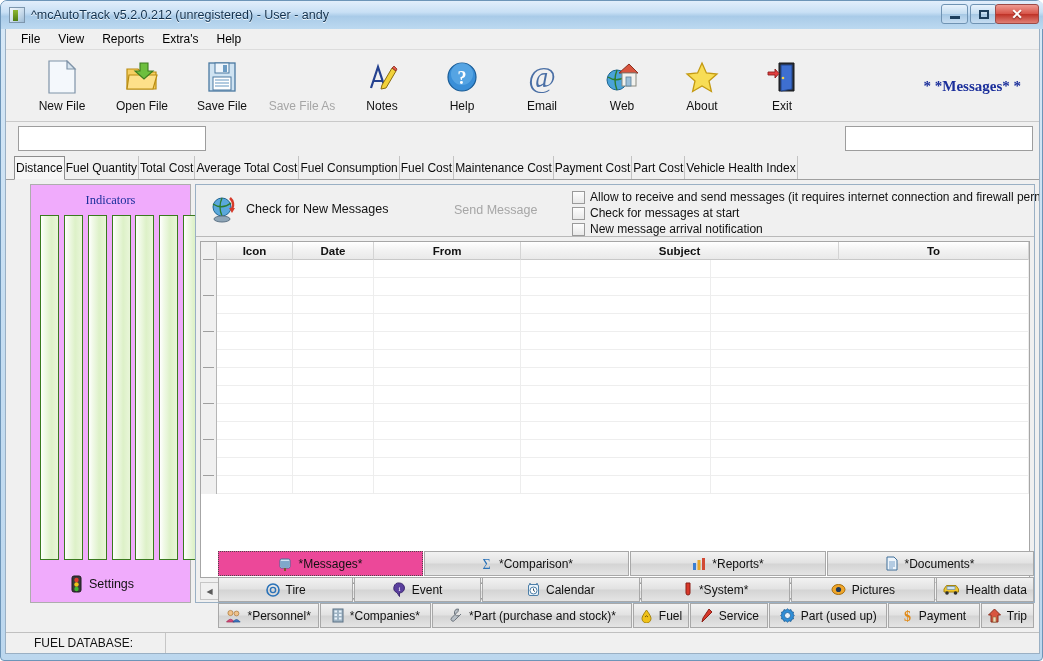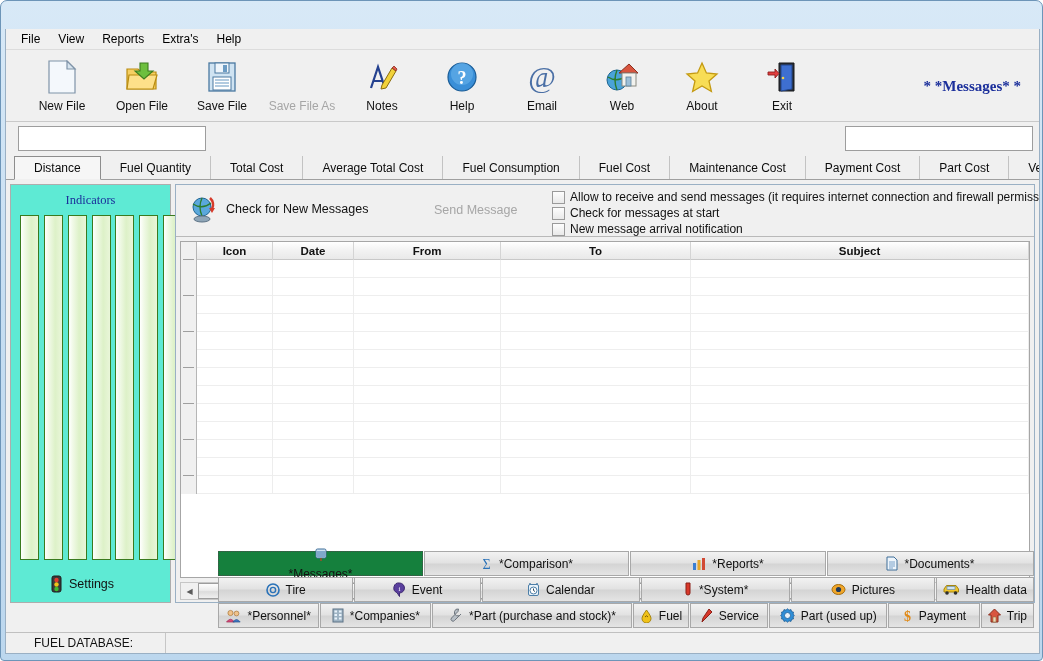--- a/index.html
+++ b/index.html
@@ -104,37 +104,37 @@
   }
   #field-left { left: 12px; width: 188px; }
   #field-right { right: 6px; width: 188px; }
 
   
   #maintabs {
     height: 26px; background: #f0f0f0; display: flex; align-items: flex-end;
     padding-left: 8px; border-bottom: 1px solid #9f9f9f;
   }
   .mtab {
-    height: 23px; display:flex; align-items:center; padding: 0 19px;
+    height: 23px; display:flex; align-items:center; padding: 0 1px;
     font-size: 12px; color:#0c0c0c; border-right: 1px solid #c3c3c3;
     background: #f0f0f0; white-space: nowrap; cursor: default;
   }
   .mtab.sel {
     border: 1px solid #8d8d8d; border-bottom: 1px solid #f0f0f0;
     background: #f6f6f6; border-right: 1px solid #8d8d8d;
     margin-bottom: -1px; height: 24px;
   }
 
   
   #body { position: relative; height: 427px; background: #f0f0f0; padding: 4px; display: flex; }
 
   
   #indicators {
-    width: 161px; height: 419px; background: #5eead4;
-    border: 1px solid #adadad; position: relative; flex: none;
+    width: 161px; height: 419px; background: #f0abfc;
+    border: 1px solid #adadad; position: relative; flex: none; margin-left: 20px;
   }
   #ind-title {
     text-align: center; color: #1b2f9b; font-size: 12.5px;
     margin-top: 8px; font-family: "Liberation Serif", serif; font-weight: normal;
   }
   #ind-bars {
     position: absolute; left: 9px; top: 30px; width: 186px; height: 345px;
     display: flex; justify-content: space-between;
   }
   .ind-bar {
@@ -208,21 +208,21 @@
   
   #bottom { position: absolute; left: 212px; right: 4px; bottom: 22px; height: 80px;}
   .brow { display: flex; height: 25px; margin-bottom: 1px; }
   .btab {
     display: flex; align-items: center; justify-content: center; gap: 6px;
     background: linear-gradient(180deg,#f2f2f2 0%,#e2e2e2 48%,#d4d4d4 52%,#e4e4e4 100%);
     border: 1px solid #a8a8a8; margin-right: 1px;
     font-size: 12px; color: #111; white-space: nowrap; padding: 0 6px; cursor: default;
   }
   .btab.sel {
-    background: #15803d; border: 1px dotted #4b4b4b; flex-direction: column;
+    background: #ec4899; border: 1px dotted #4b4b4b;
   }
   .bico { flex: none; display:flex; align-items:center; }
 
   
   #status {
     position: absolute; left: 0; bottom: 0; width: 1035px; height: 21px;
     background: #f0f0f0; border-top: 1px solid #c0c0c0; display: flex; align-items: center;
   }
   #status-seg1 {
     width: 160px; height: 20px; padding-left: 28px; display:flex; align-items:center;
@@ -230,20 +230,33 @@
   }
   #status-seg2 { flex: 1; height: 20px; }
 
   svg { display: block; }
 </style>
 </head>
 <body>
 
 <div id="window">
 
+  <div id="titlebar">
+    <div id="title-icon"></div>
+    <div id="title-text">^mcAutoTrack v5.2.0.212 (unregistered) - User - andy</div>
+    <div class="wbtn" id="btn-min">
+        <span class="gl"></span>
+      </div>
+    <div class="wbtn" id="btn-max">
+        <span class="gl"></span>
+      </div>
+    <div class="wbtn" id="btn-close">
+        <span class="gl">✕</span>
+      </div>
+  </div>
 
   <div id="client">
 
     <div id="menubar">
       <div class="menu-item">File</div>
       <div class="menu-item">View</div>
       <div class="menu-item">Reports</div>
       <div class="menu-item">Extra's</div>
       <div class="menu-item">Help</div>
     </div>
@@ -440,22 +453,22 @@
             </div>
           </div>
         </div>
 
         <div id="grid">
           <div id="grid-head">
             <div class="gh gutter"></div>
             <div class="gh" style="width:76px">Icon</div>
             <div class="gh" style="width:81px">Date</div>
             <div class="gh" style="width:147px">From</div>
+            <div class="gh" style="flex:1">Subject</div>
             <div class="gh" style="width:190px">To</div>
-            <div class="gh" style="flex:1">Subject</div>
           </div>
           <div id="grid-body">
               <div class="grow">
                 <div class="gcell gutter"></div>
                 <div class="gcell" style="width: 76px;"></div>
                 <div class="gcell" style="width: 81px;"></div>
                 <div class="gcell" style="width: 147px;"></div>
                 <div class="gcell" style="width: 190px;"></div>
                 <div class="gcell" style="flex: 1 1 0%;"></div>
               </div>

